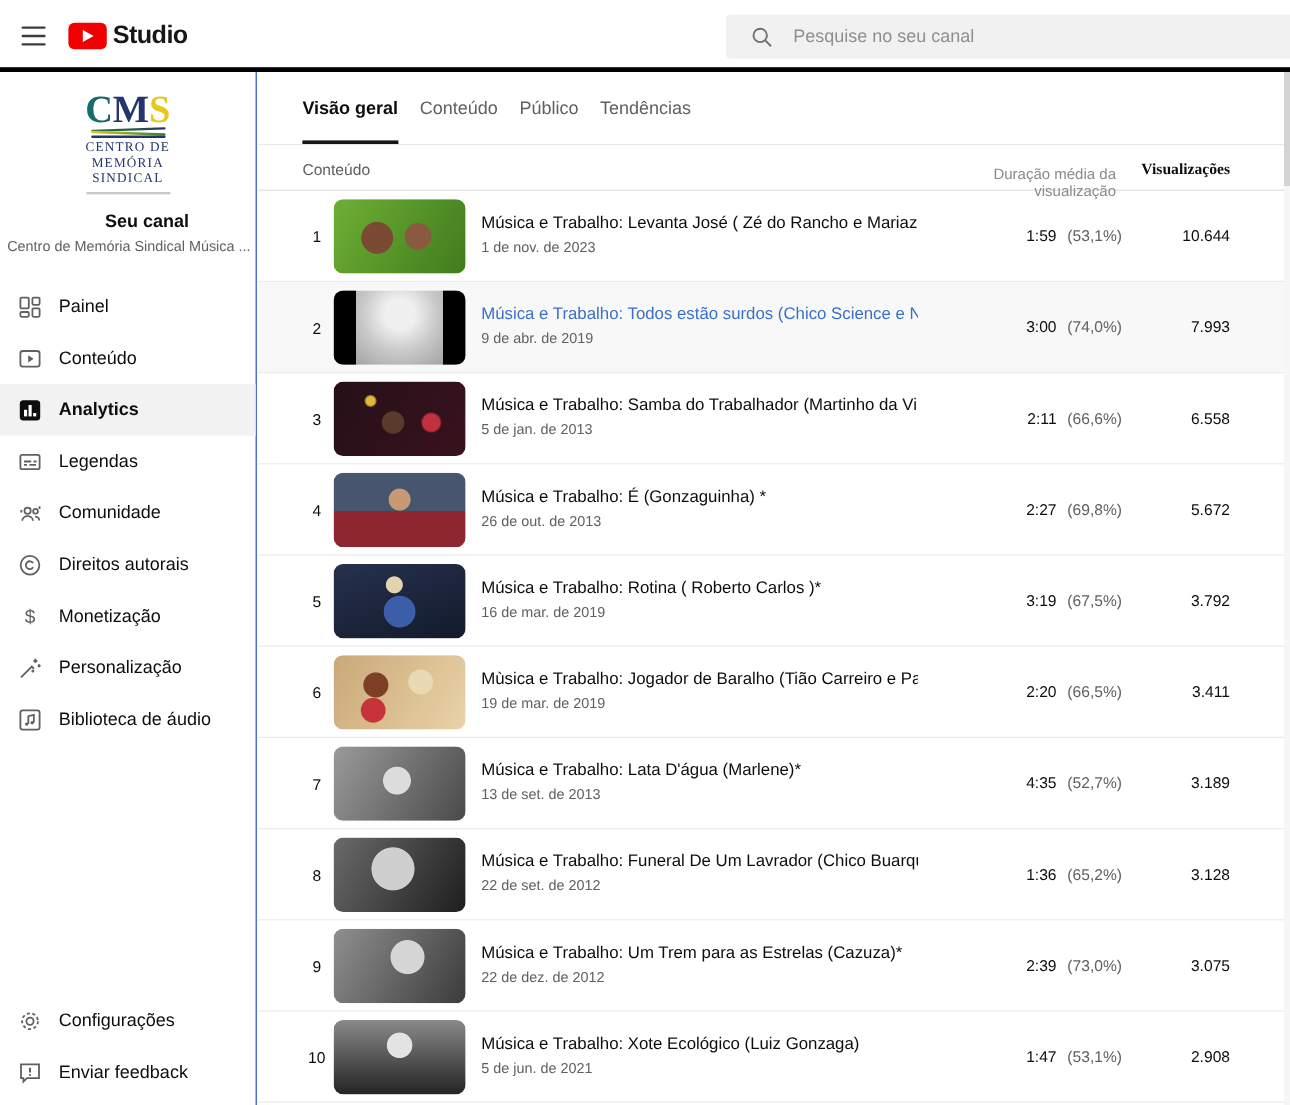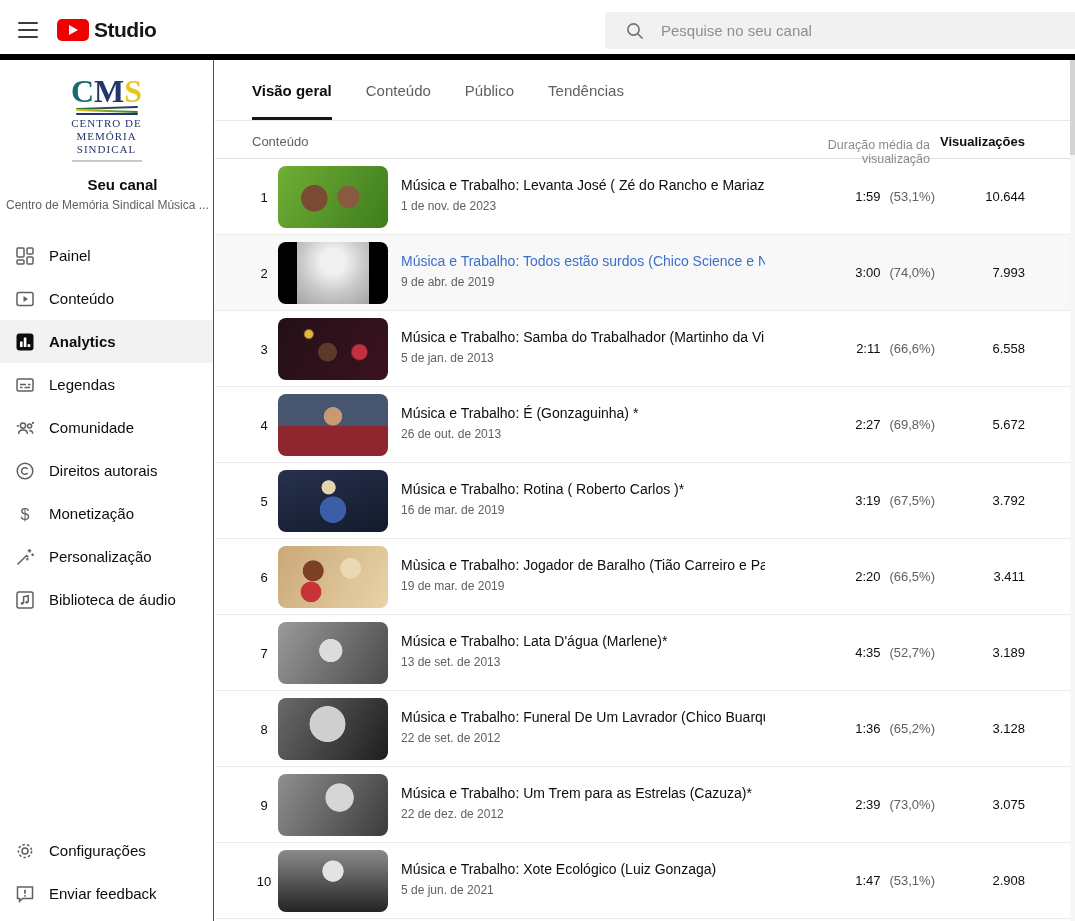--- a/index.html
+++ b/index.html
@@ -4,21 +4,21 @@
 <style>
   * { margin:0; padding:0; box-sizing:border-box; }
   html,body { width:1075px; height:921px; }
   body {
     font-family:"Liberation Sans", sans-serif;
     background:#fff; color:#0d0d0d; position:relative; overflow:hidden;
   }
 
   
   .topbar { position:absolute; left:0; top:0; width:1075px; height:60px; background:#fff;
-            border-bottom:6px solid #000000; z-index:30; }
+            border-bottom:4px solid #000000; z-index:30; }
   .hamburger { position:absolute; left:16px; top:19px; width:24px; height:22px; cursor:pointer;
                display:flex; flex-direction:column; justify-content:space-between; padding:3px 2px; }
   .hamburger span { display:block; height:2px; background:#3c3c3c; border-radius:1px; }
   .yt-logo { position:absolute; left:57px; top:18px; display:flex; align-items:center; gap:5px; cursor:pointer; }
   .yt-play { width:32px; height:22px; background:#f00000; border-radius:5px; position:relative; }
   .yt-play::after { content:""; position:absolute; left:12px; top:6px; width:0; height:0;
                     border-left:9px solid #fff; border-top:5px solid rgba(0,0,0,0); border-bottom:5px solid rgba(0,0,0,0); }
   .yt-wordmark { font-size:21px; font-weight:700; letter-spacing:-0.5px; color:#161616; }
   .searchbar { position:absolute; left:605px; right:0; top:12px; height:37px; background:#f1f1f1;
                border-radius:4px 0 0 4px; display:flex; align-items:center; padding-left:20px; gap:16px; }
@@ -46,29 +46,29 @@
   .side-item { height:43px; display:flex; align-items:center; padding-left:14px; gap:13px; cursor:pointer;
                font-size:15px; color:#0d0d0d; }
   .side-item.active { background:#f2f2f2; font-weight:700; }
   .side-item .icn { width:22px; height:22px; display:flex; align-items:center; justify-content:center; flex:none; }
   .sidebar-footer { position:absolute; left:0; bottom:6px; width:100%; }
 
   
   .content { position:absolute; left:215px; top:60px; width:860px; height:861px; background:#fff; }
 
   .tabsbar { position:relative; height:61px; border-bottom:1px solid #e8e8e8; display:flex;
-             align-items:stretch; padding-left:37px; gap:34px; }
+             align-items:stretch; padding-left:37px; gap:18px; }
   .tab { display:flex; align-items:center; font-size:15px; color:#606060; cursor:pointer; position:relative; }
   .tab.active { color:#0d0d0d; font-weight:700; }
   .tab.active::after { content:""; position:absolute; left:0; right:0; bottom:0; height:3px; background:#161616; }
 
   .thead { position:relative; height:38px; border-bottom:1px solid #e0e0e0; }
   .th-content { position:absolute; left:37px; bottom:9px; font-size:13px; color:#606060; }
   .th-duration { position:absolute; right:145px; top:-2px; text-align:right; font-size:12.5px; color:#8a8a8a; line-height:14px;margin-top:19px; }
-  .th-views { position:absolute; right:50px; bottom:9px; font-size:13px; color:#0d0d0d; font-weight:700; }
+  .th-views { position:absolute; right:50px; bottom:9px; font-size:13px; color:#0d0d0d; font-weight:700;font-family:Liberation Serif, serif; }
 
   .rows { position:relative; }
   .vrow { position:relative; height:76px; border-bottom:1px solid #ebebeb; cursor:pointer; }
   .vrow.highlighted { background:#f8f8f8; }
   .vrow .rank { position:absolute; left:36px; top:31px; width:26px; text-align:center; font-size:13px; color:#0d0d0d; }
   .vrow .thumb { position:absolute; left:63px; top:7px; width:110px; height:62px; border-radius:8px;
                  background:#ddd; cursor:pointer; }
   .vrow .meta { position:absolute; left:186px; top:17px; right:310px; }
   .vrow .title { font-size:14px; color:#0d0d0d; line-height:19px; white-space:nowrap; overflow:hidden; }
   .vrow .title.link { color:#3b6fc9; }

